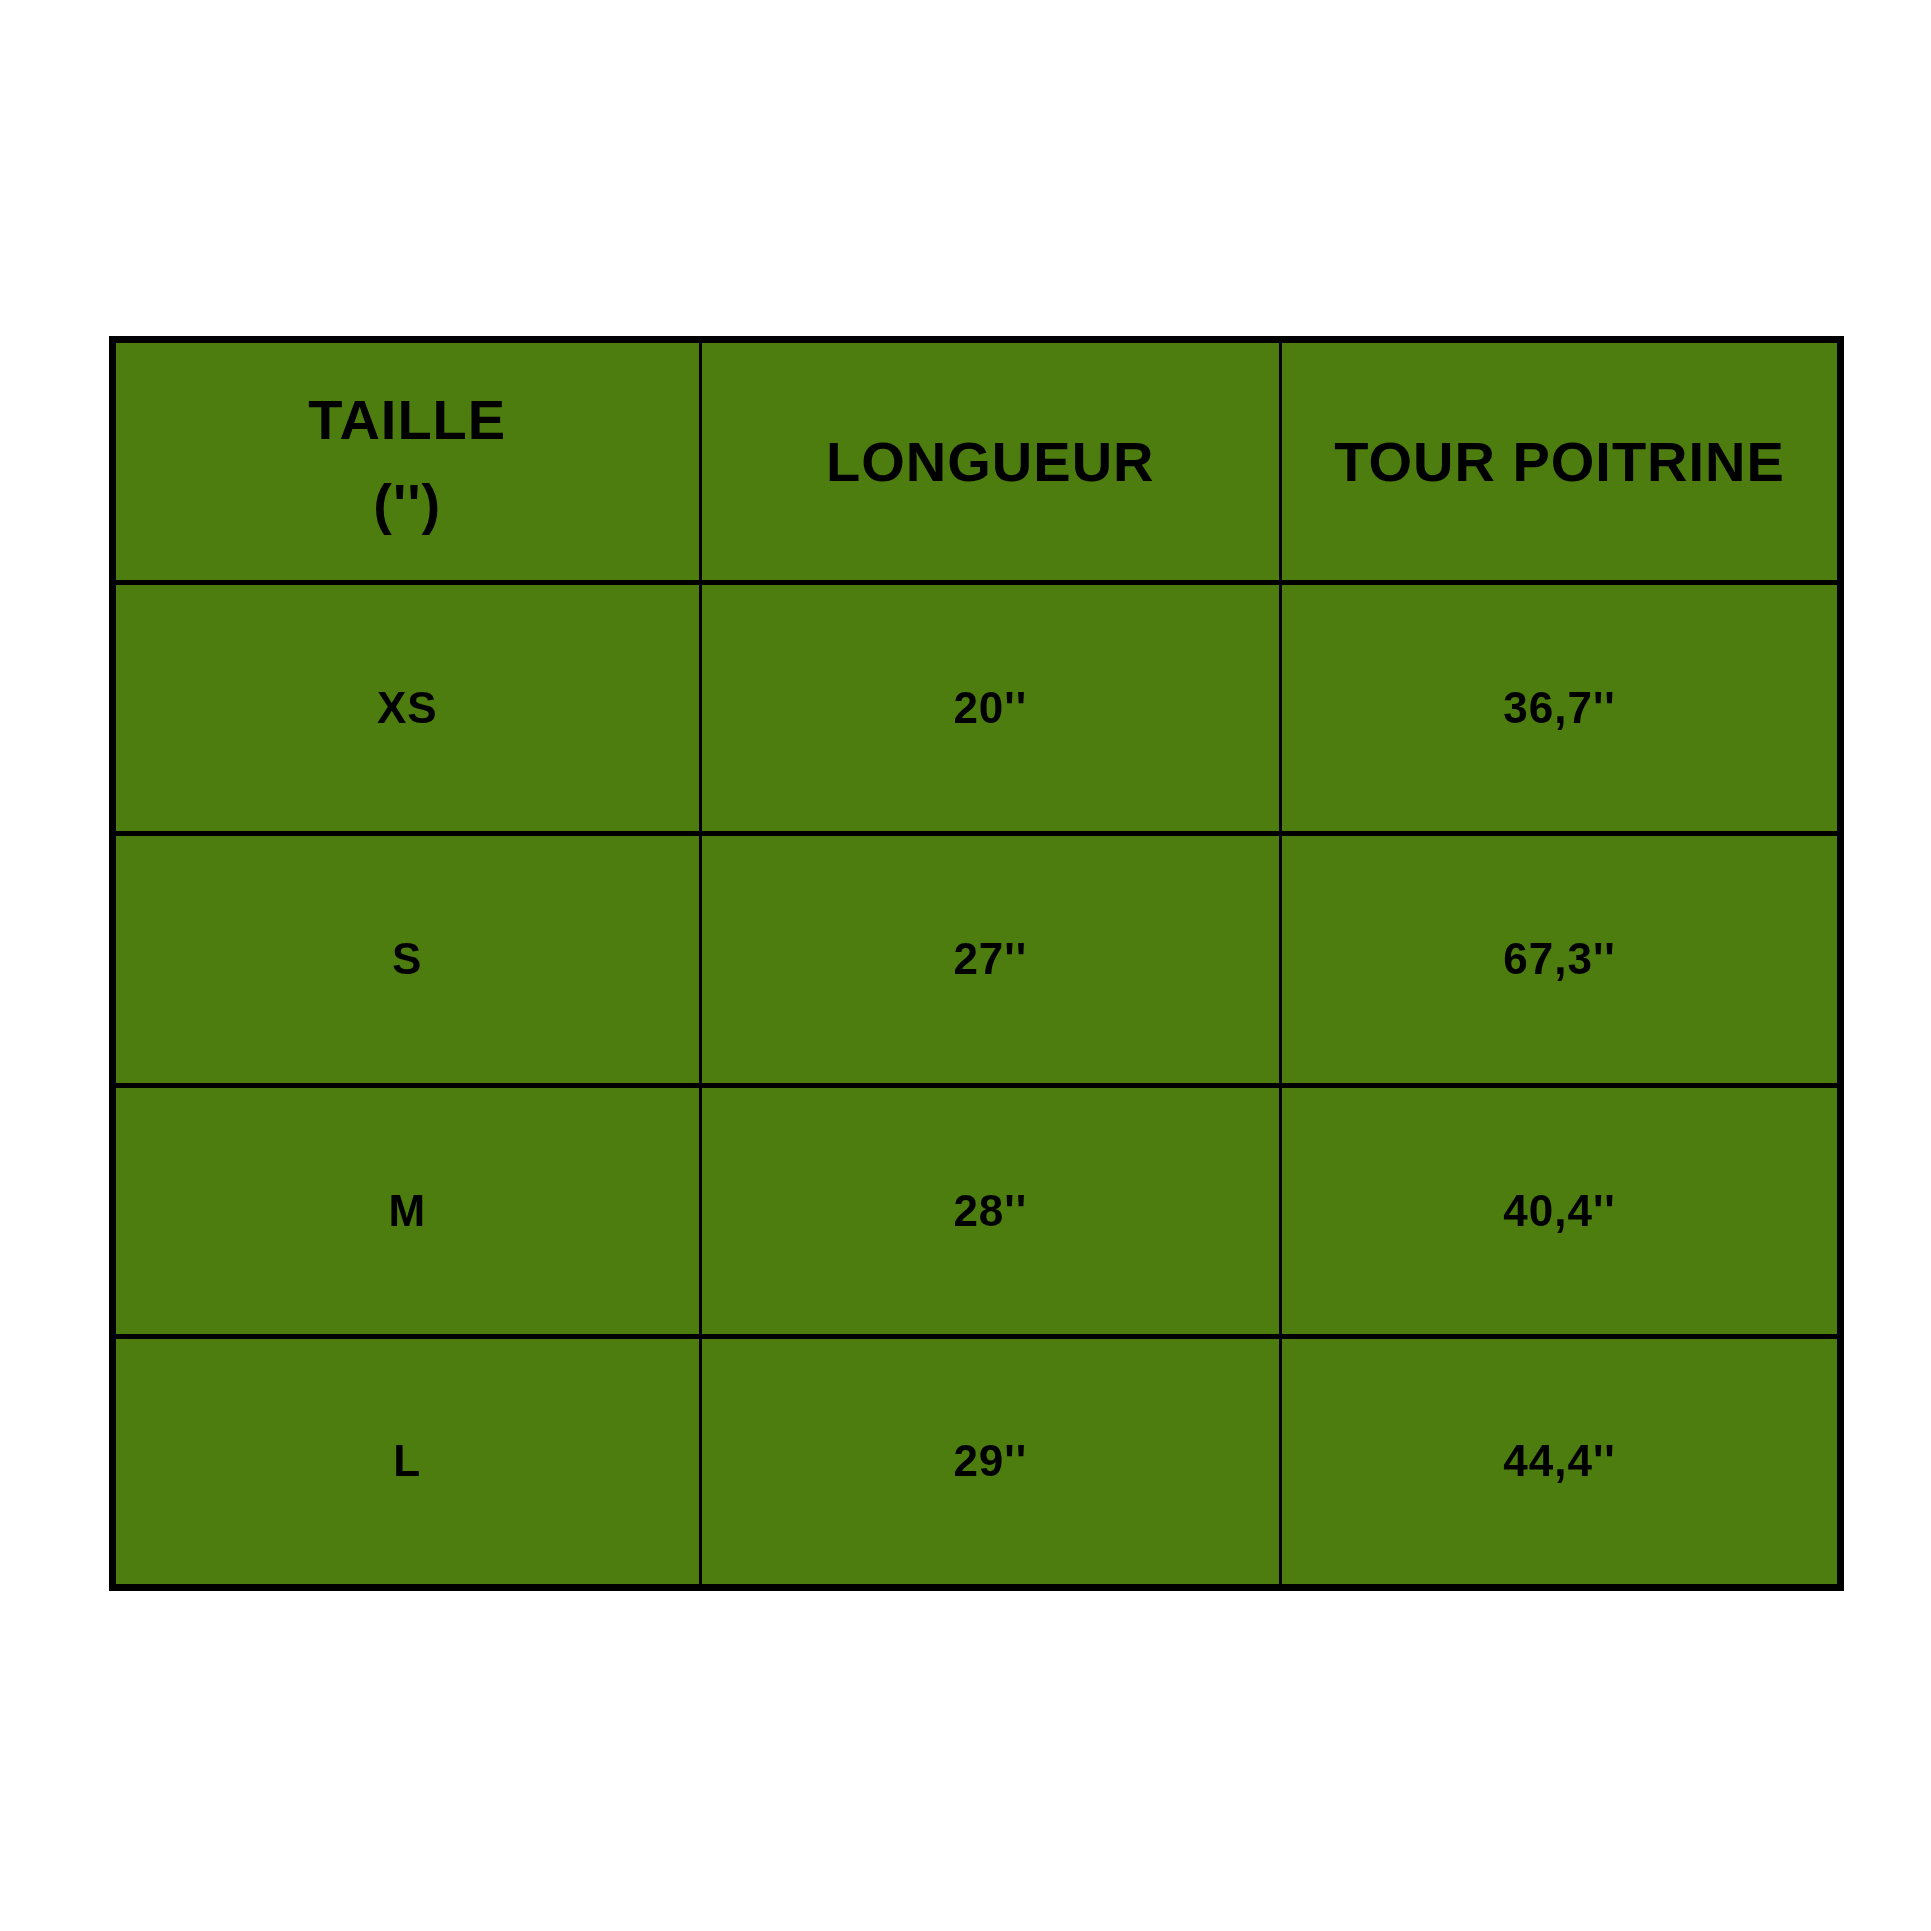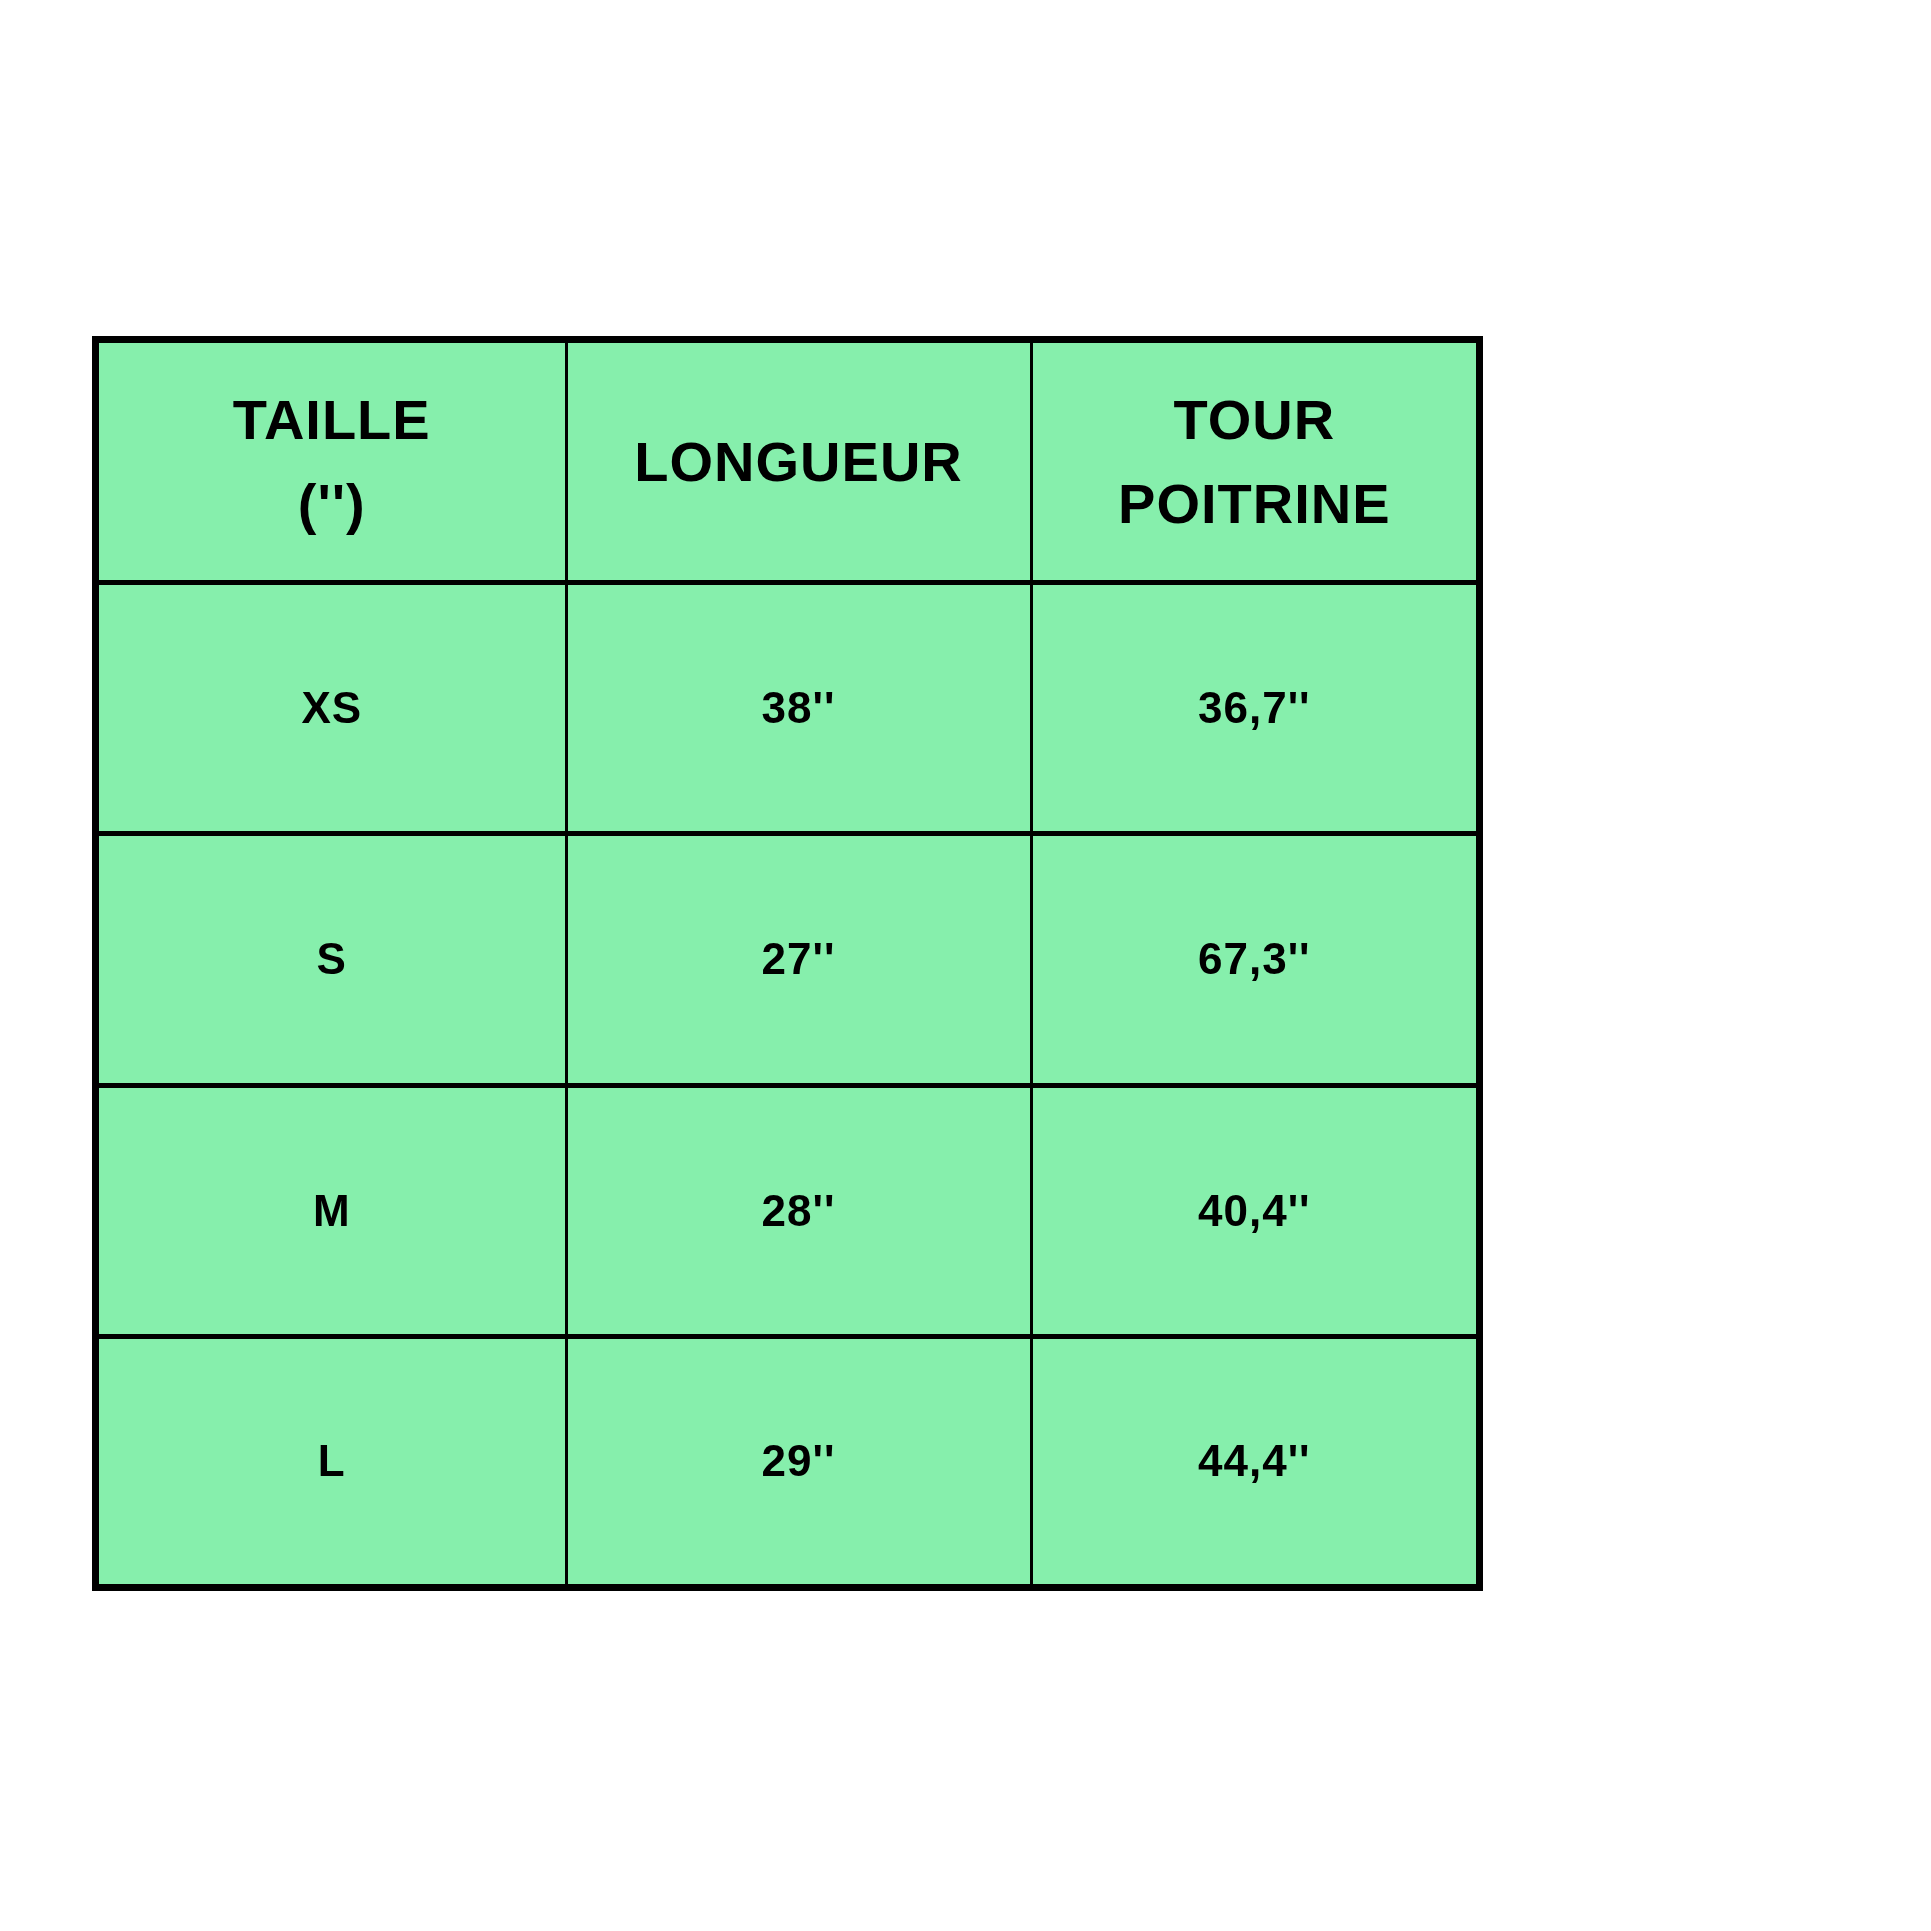--- a/index.html
+++ b/index.html
@@ -8,27 +8,27 @@
     background: #ffffff;
   }
   body {
     width: 1931px;
     height: 1931px;
     position: relative;
     font-family: "Liberation Sans", sans-serif;
   }
   table.size-chart {
     position: absolute;
-    left: 92px;
+    left: 109px;
     top: 336px;
-    width: 1391px;
+    width: 1735px;
     height: 1255px;
     border-collapse: collapse;
     table-layout: fixed;
-    background: #86efac;
+    background: #4d7c0f;
     border: 7.7px solid #000000;
   }
   col.c1 { width: 34%; }
   col.c2 { width: 33.6%; }
   col.c3 { width: 32.4%; }
   th, td {
     border: 3.9px solid #000000;
     border-top-width: 5.8px;
     border-bottom-width: 5.8px;
     text-align: center;
@@ -68,21 +68,21 @@
         <div>LONGUEUR</div>
       </th>
       <th>
         <div>TOUR POITRINE</div>
       </th>
     </tr>
   </thead>
   <tbody>
     <tr class="data-row">
       <td>XS</td>
-      <td>38''</td>
+      <td>20''</td>
       <td>36,7''</td>
     </tr>
     <tr class="data-row">
       <td>S</td>
       <td>27''</td>
       <td>67,3''</td>
     </tr>
     <tr class="data-row">
       <td>M</td>
       <td>28''</td>

